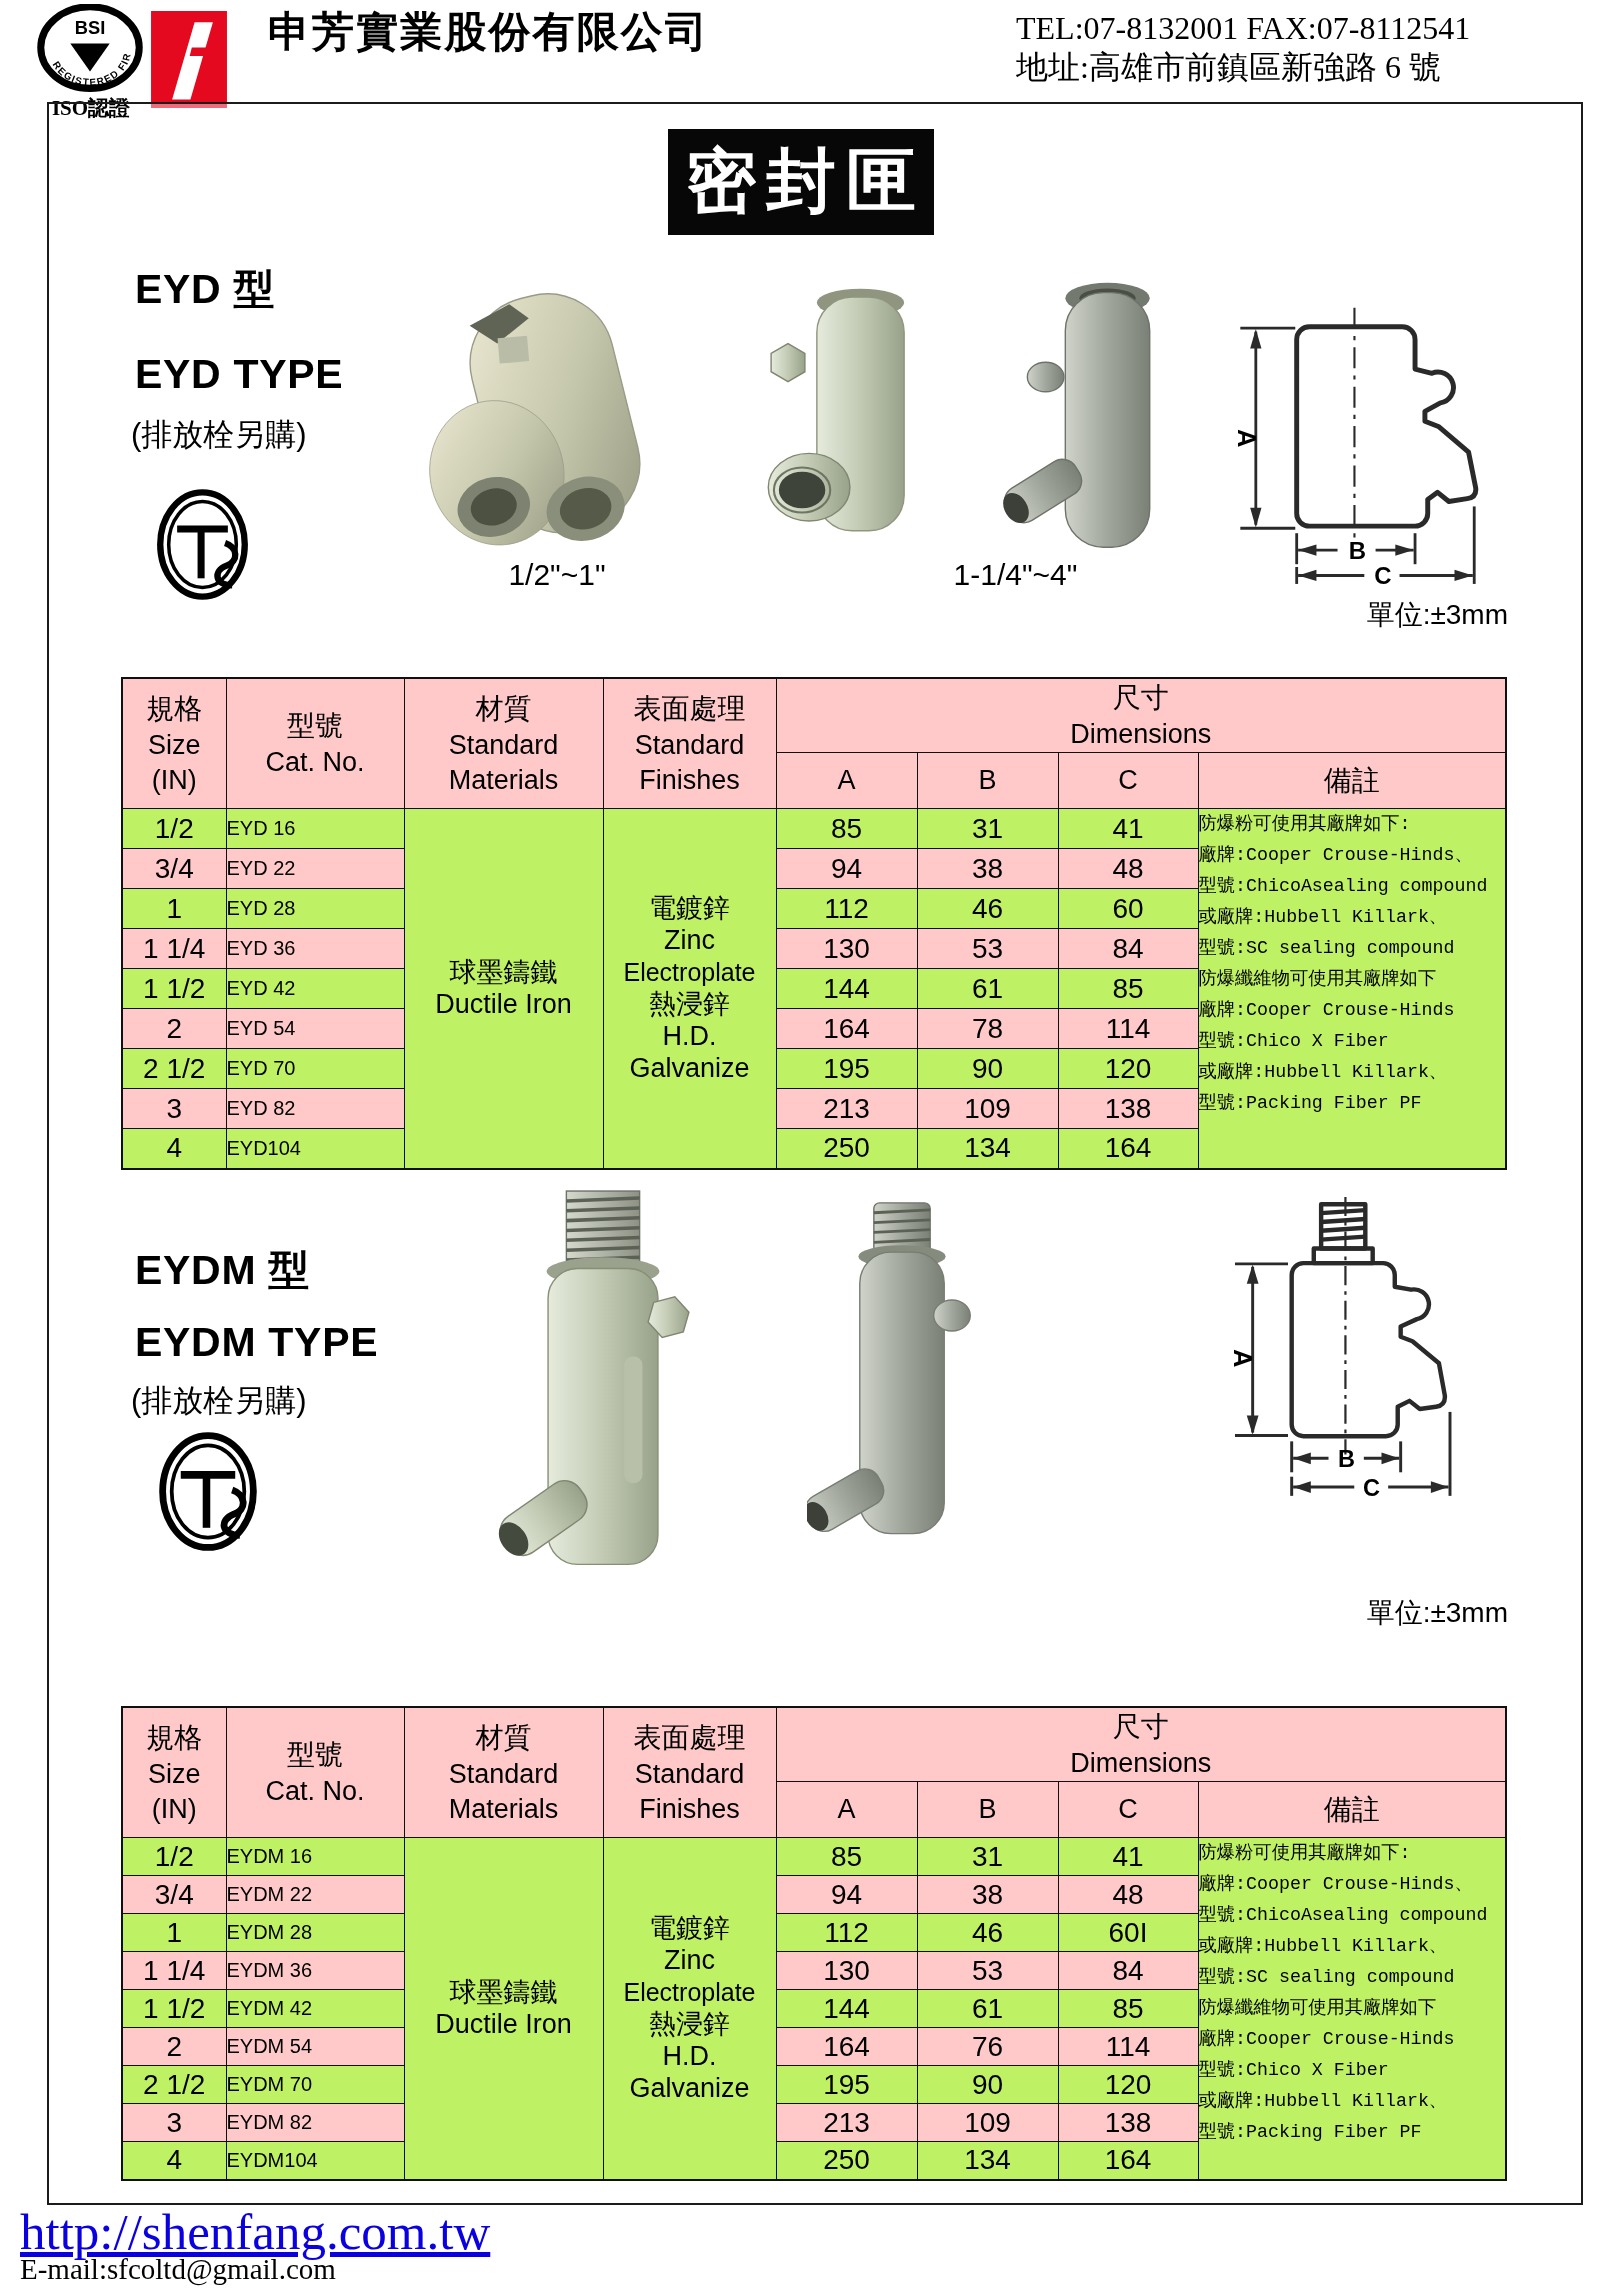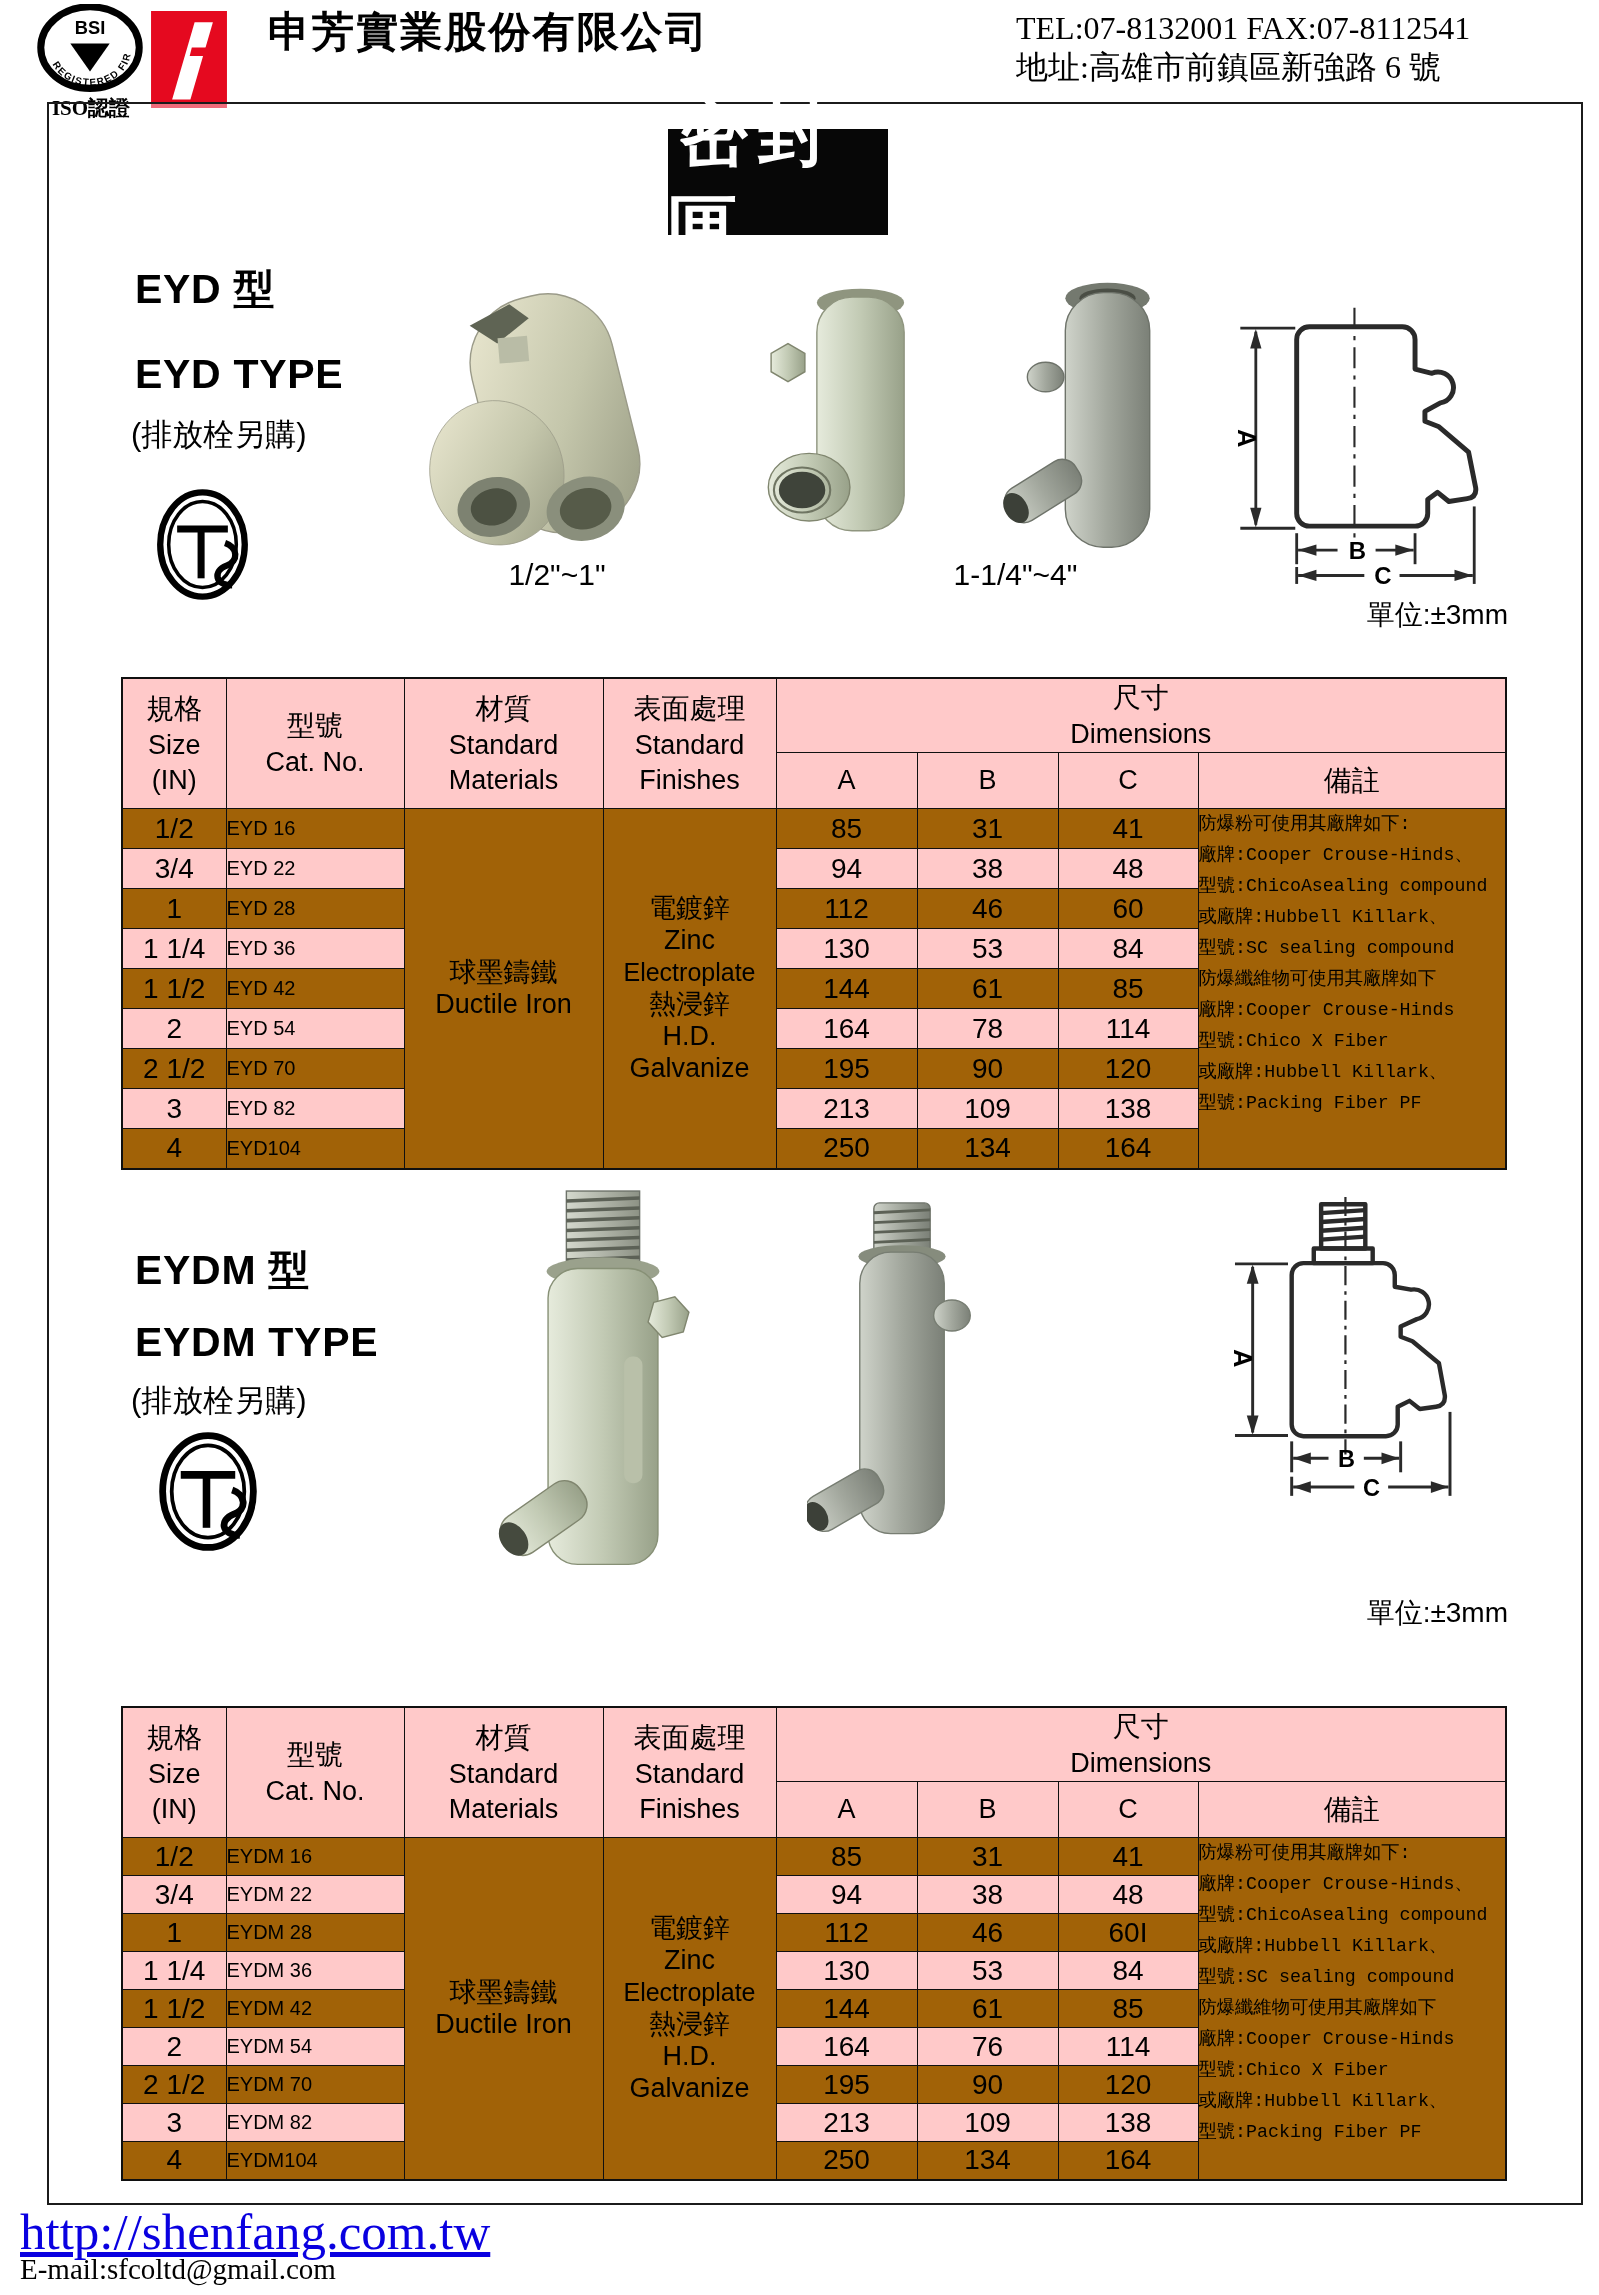--- a/index.html
+++ b/index.html
@@ -5,29 +5,29 @@
   html,body{margin:0;padding:0;background:#9a9a9a;}
   #page{position:relative;width:1600px;height:2295px;background:#ffffff;overflow:hidden;
         font-family:"Liberation Sans","DejaVu Sans",sans-serif;color:#000;}
   .abs{position:absolute;}
   
   .iso-label{left:31px;top:94px;width:120px;text-align:center;font-family:"Liberation Serif","DejaVu Serif",serif;font-weight:bold;font-size:21px;}
   .company-name{left:268px;top:4px;font-size:42px;font-weight:bold;letter-spacing:2.1px;}
   .contact{left:1016px;top:8.5px;width:572px;font-family:"Liberation Serif","DejaVu Serif",serif;font-size:32px;line-height:39px;white-space:nowrap;}
   
   .content-box{left:47px;top:102px;width:1532px;height:2099px;border:2.1px solid #1b1b1b;}
-  .banner{left:668px;top:129px;width:220px;height:106px;background:#070707;color:#fff;
-          display:flex;align-items:center;justify-content:flex-end;
+  .banner{left:668px;top:129px;width:266px;height:106px;background:#070707;color:#fff;
+          display:flex;align-items:center;justify-content:center;
           font-family:"DejaVu Serif","Liberation Serif",serif;font-weight:bold;font-size:70px;letter-spacing:10px;text-indent:10px;}
   .sec-title{font-size:41px;font-weight:bold;letter-spacing:0.7px;}
   .sec-note{font-size:31px;}
   .caption{font-size:30px;text-align:center;}
   .unit-note{font-size:28px;text-align:right;}
   
-  table.spec{border-collapse:collapse;table-layout:fixed;border:2.1px solid #101010;background:#a16207;}
+  table.spec{border-collapse:collapse;table-layout:fixed;border:2.1px solid #101010;background:#bef264;}
   .spec th,.spec td{border:1.4px solid #101010;padding:0;overflow:hidden;}
   .spec th{background:#ffc9c9;font-weight:normal;}
   .spec thead .h1{height:70px;}
   .spec thead .h2{height:56px;}
   .t1 tbody tr{height:40px;}
   .t2 tbody tr{height:38px;}
   .spec tbody tr.pk td{background:#ffc9c9;}
   .hd-zh{font-size:28px;line-height:38px;}
   .hd-en{font-size:27px;line-height:35px;}
   .cell-num{font-size:28px;text-align:center;}

